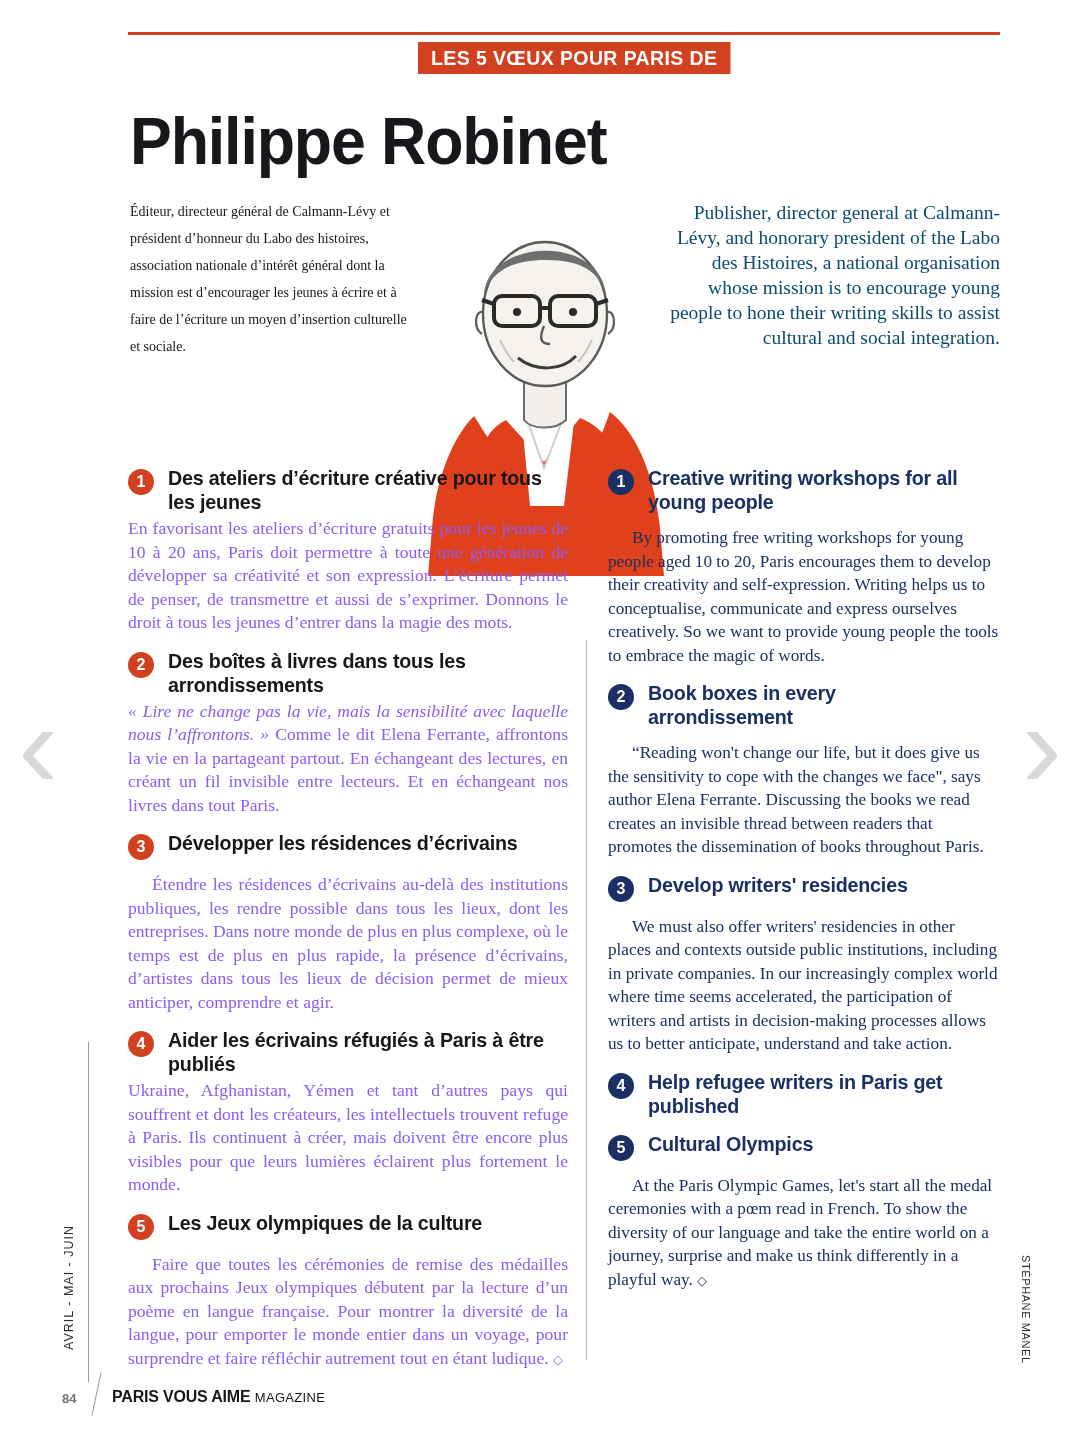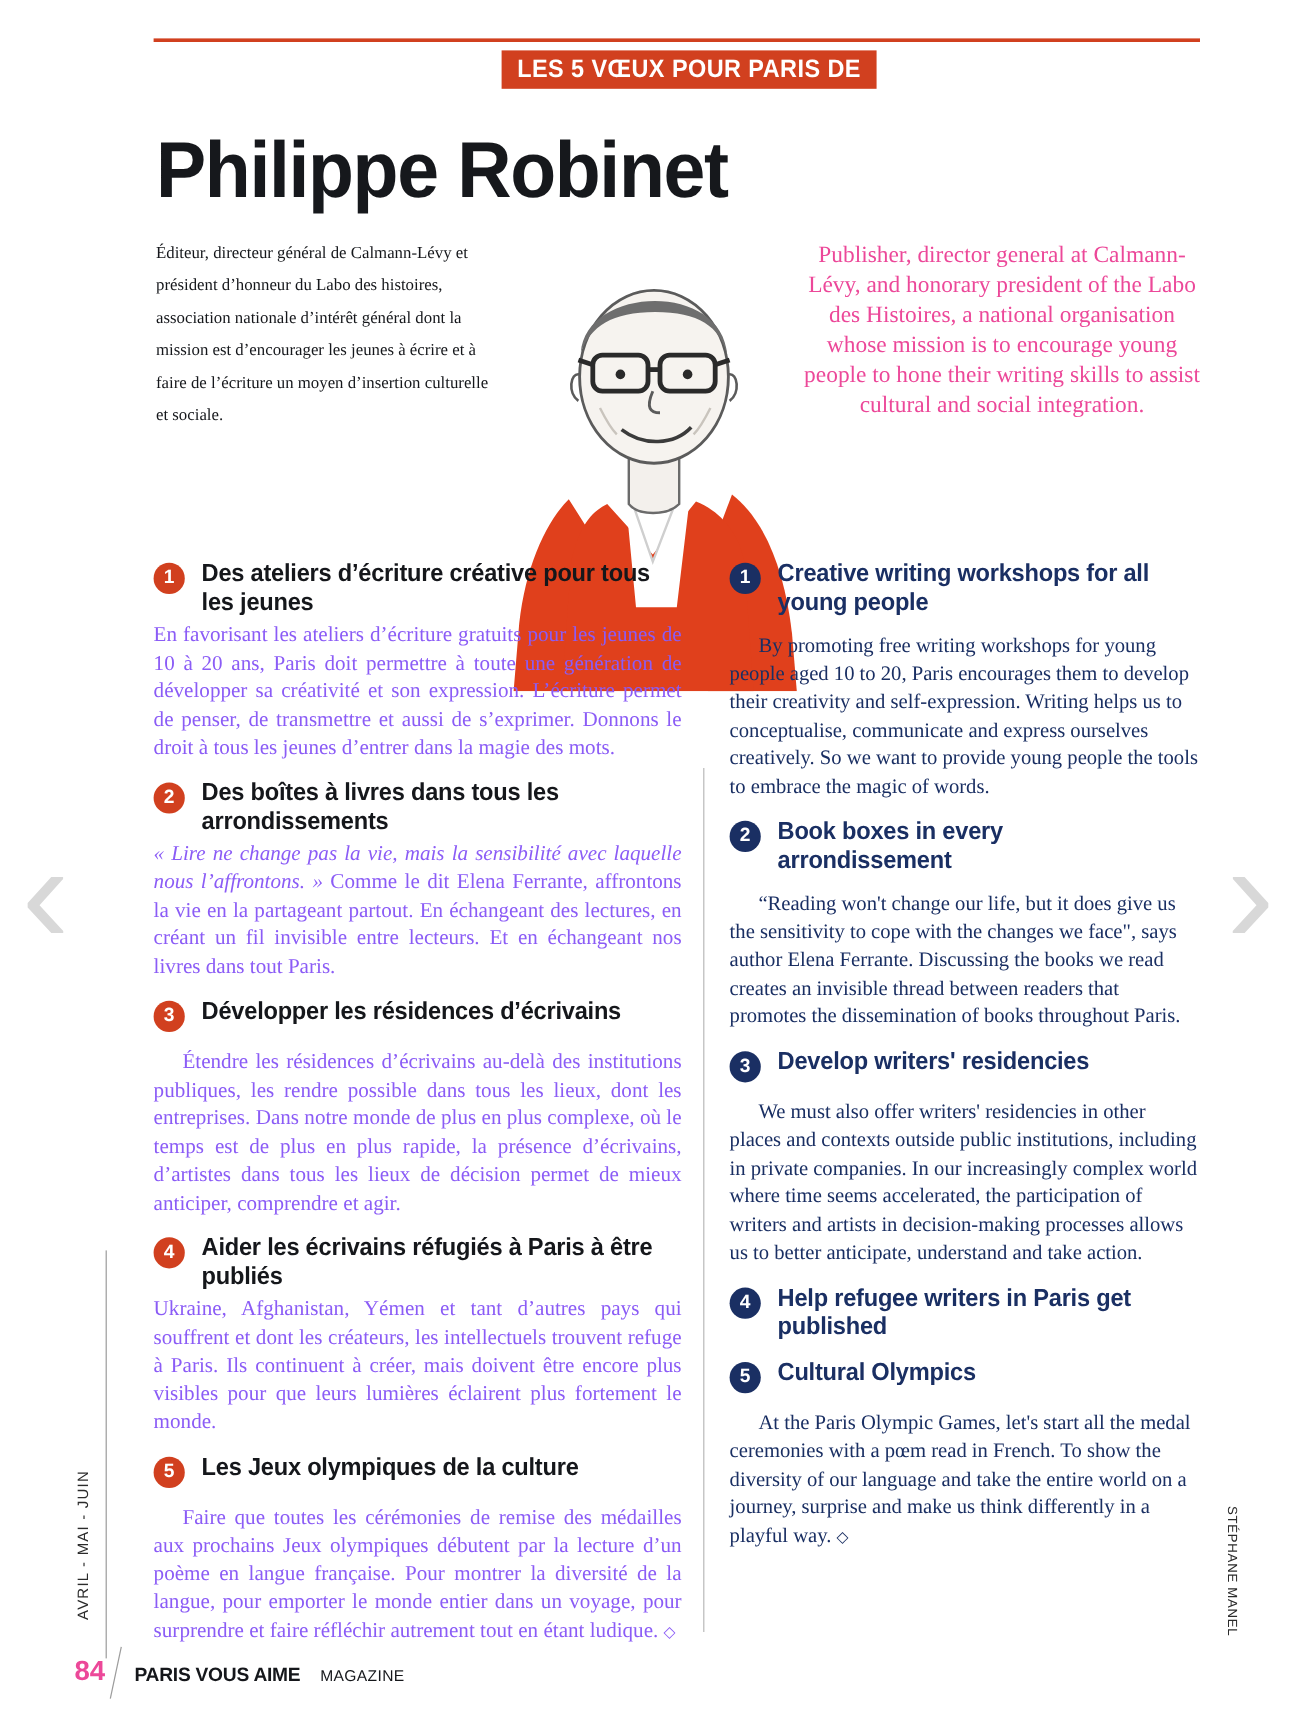--- a/index.html
+++ b/index.html
@@ -67,24 +67,24 @@
     width: 290px;
     font-size: 14px;
     line-height: 27px;
     color: #15171b;
   }
   .intro-en {
     position: absolute;
     right: 80px;
     top: 200px;
     width: 330px;
-    text-align: center;
+    text-align: right;
     font-size: 19.5px;
     line-height: 25px;
-    color: #ec4899;
+    color: #0c4a6e;
   }
 
   
   .portrait {
     position: absolute;
     left: 414px;
     top: 176px;
     width: 270px;
     height: 400px;
   }
@@ -217,42 +217,42 @@
     writing-mode: vertical-rl;
   }
 
   
   .folio {
     position: absolute;
     left: 62px;
     bottom: 36px;
     font-family: "Liberation Sans", sans-serif;
     font-weight: bold;
-    font-size: 23px;
-    color: #ec4899;
+    font-size: 13px;
+    color: #737373;
   }
   .footer-rule {
     position: absolute;
     left: 96px;
     bottom: 26px;
     width: 1px;
     height: 44px;
     background: #9b9b9b;
     transform: rotate(12deg);
   }
   .footer-brand {
     position: absolute;
     left: 112px;
     bottom: 36px;
     font-family: "Liberation Sans", sans-serif;
     font-size: 16px;
     color: #15171b;
   }
   .footer-brand b { font-weight: bold; letter-spacing: -0.2px; }
-  .footer-brand span.small { font-size: 13px; letter-spacing: 0.3px; margin-left: 12px; }
+  .footer-brand span.small { font-size: 13px; letter-spacing: 0.3px; }
 </style>
 </head>
 <body>
 
 <div class="top-rule"></div>
 
 <div class="kicker">LES 5 VŒUX POUR PARIS DE</div>
 
 <div class="title">Philippe Robinet</div>
 

